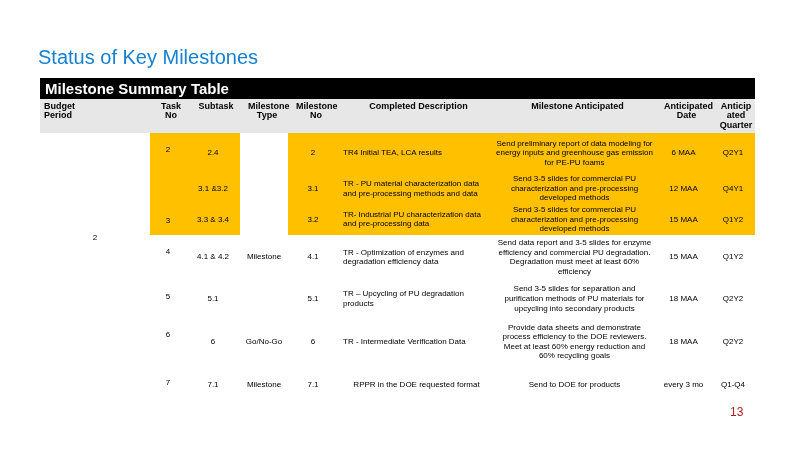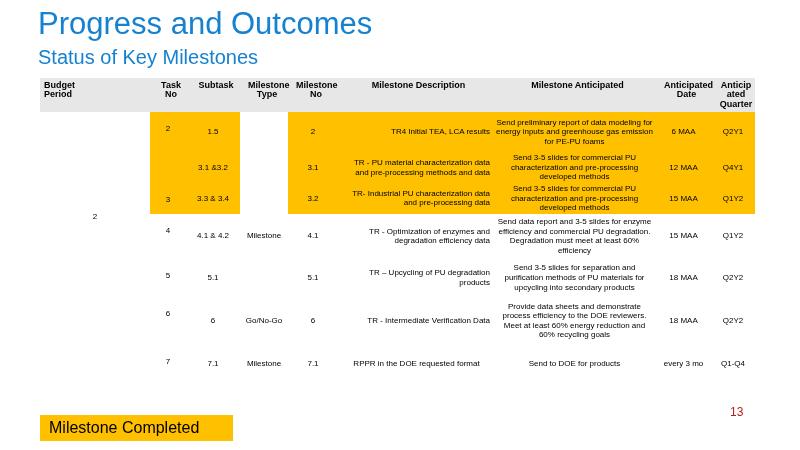--- a/index.html
+++ b/index.html
@@ -21,39 +21,39 @@
   .table-title{background:var(--bar-bg);color:var(--bar-text);font-size:15px;font-weight:bold;
     height:21px;line-height:21px;padding-left:5px;}
 
   table{border-collapse:collapse;table-layout:fixed;width:715px;}
   th{background:var(--band-bg);font-size:9px;font-weight:bold;line-height:1.05;
      vertical-align:top;padding:3px 2px 0 8px;text-align:center;white-space:pre-line;height:34px;color:#000;}
   th.left{text-align:left;padding-left:4px;}
   td{font-size:8px;line-height:1.2;text-align:center;vertical-align:middle;padding:1px 3px;color:#000;}
   td.c-budget{vertical-align:top;padding-top:100px;}
   td.c-task{vertical-align:top;padding-top:12px;}
-  td.c-desc{text-align:right;padding-left:5px;}
+  td.c-desc{text-align:left;padding-left:5px;}
   td.c-desc.center{text-align:center;}
   tr.completed .y{background:var(--hl);}
 
   .r1{height:40px;} .r2{height:31px;} .r3{height:30px;} .r4{height:45px;}
   .r5{height:38px;} .r6{height:48px;} .r7{height:38px;}
 
   .legend{position:absolute;left:40px;top:415px;width:193px;height:26px;background:var(--hl);
     color:#000;font-size:16px;line-height:26px;padding-left:9px;}
   .pagenum{position:absolute;left:730px;top:405px;font-size:12px;color:#b91c1c;}
 </style>
 </head>
 <body>
 
 <div class="slide">
-  <div class="title">Progress and Outcomes</div>
   <div class="subtitle">Status of Key Milestones</div>
 
   <div class="tablewrap">
+    <div class="table-title">Milestone Summary Table</div>
     <table>
       <colgroup>
         <col style="width:110px">
           <col style="width:36px">
           <col style="width:54px">
         <col style="width:48px">
           <col style="width:50px">
           <col style="width:155px">
         <col style="width:163px">
           <col style="width:55px">
@@ -63,34 +63,34 @@
         <tr>
           <th class="left">Budget
 Period</th>
           <th>Task
 No</th>
           <th>Subtask</th>
           <th>Milestone
 Type</th>
           <th>Milestone
 No</th>
-          <th>Milestone Description</th>
+          <th>Completed Description</th>
           <th>Milestone Anticipated</th>
           <th>Anticipated
 Date</th>
           <th>Anticip
 ated
 Quarter</th>
         </tr>
       </thead>
       <tbody>
         <tr class="r1 completed">
           <td class="c-budget" rowspan="7">2</td>
           <td class="c-task y">2</td>
-          <td class="y">1.5</td>
+          <td class="y">2.4</td>
           <td></td>
           <td class="y">2</td>
           <td class="c-desc y">TR4 Initial TEA, LCA results</td>
           <td class="y">Send preliminary report of data modeling for energy inputs and greenhouse gas emission for PE-PU foams</td>
           <td class="y">6 MAA</td>
           <td class="y">Q2Y1</td>
         </tr>
         <tr class="r2 completed">
           <td class="c-task y"></td>
           <td class="y">3.1 &amp;3.2</td>
@@ -148,15 +148,14 @@
           <td class="y">7.1</td>
           <td class="c-desc center y">RPPR in the DOE requested format</td>
           <td class="y">Send to DOE for products</td>
           <td class="y">every 3 mo</td>
           <td class="y">Q1-Q4</td>
         </tr>
       </tbody>
     </table>
   </div>
 
-  <div class="legend">Milestone Completed</div>
   <div class="pagenum">13</div>
 </div>
 
 </body></html>

